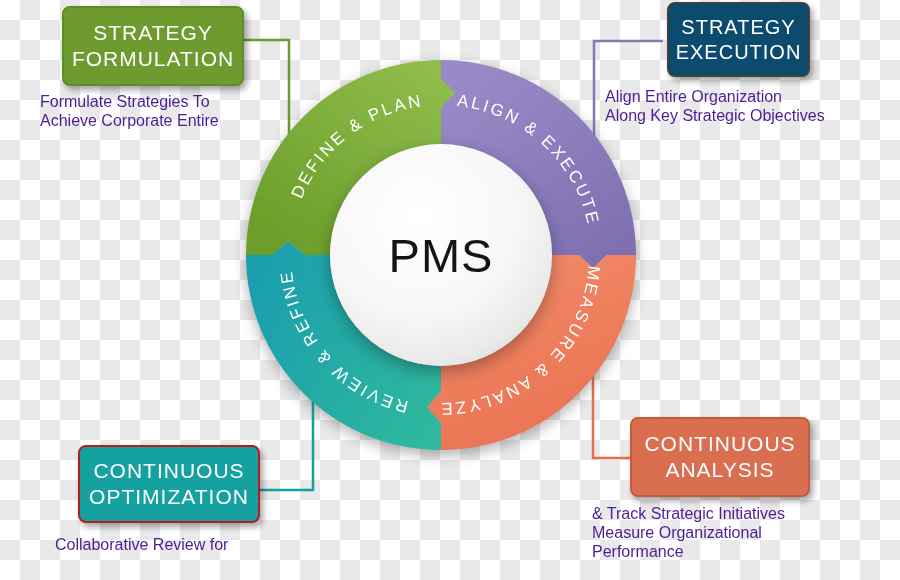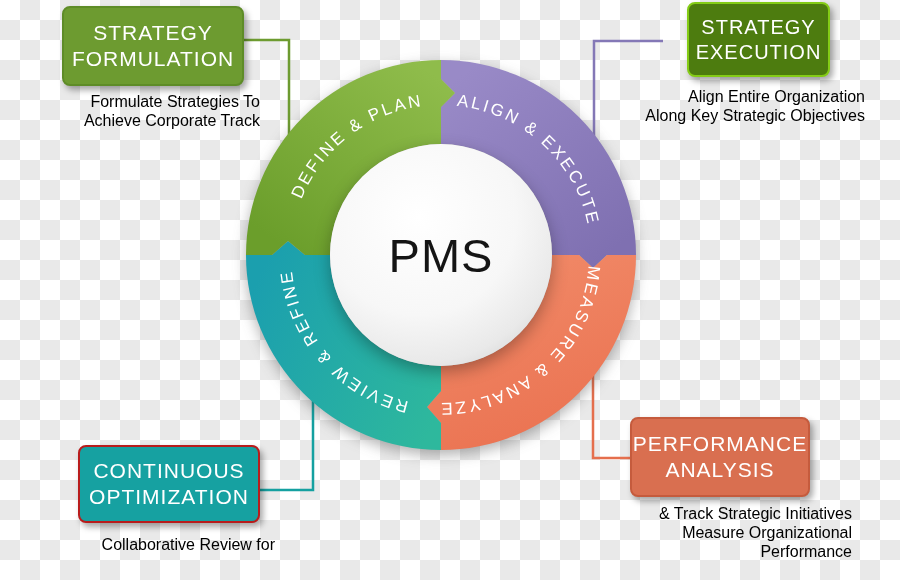--- a/index.html
+++ b/index.html
@@ -16,26 +16,26 @@
   .pms-label{fill:#141414;font-size:47px;letter-spacing:1px;font-family:"Liberation Sans",sans-serif;}
 
   .callout{
     position:absolute;display:flex;align-items:center;justify-content:center;
     border-radius:8px;color:#fff;text-align:center;
     font-size:21px;letter-spacing:1px;line-height:1.25;
     box-shadow:3px 4px 6px rgba(0,0,0,.35);
     padding:20px;box-sizing:border-box;
   }
   .callout-green{left:62px;top:6px;width:182px;height:80px;background:#6d9b30;border:2px solid #5e8c27;}
-  .callout-purple{left:687px;top:2px;width:143px;height:75px;background:#4d7c0f;border:2px solid #84cc16;font-size:20px;}
+  .callout-purple{left:667px;top:2px;width:143px;height:75px;background:#0c4a6e;border:2px solid #404040;font-size:20px;}
   .callout-teal{left:78px;top:445px;width:182px;height:78px;background:#16a1a1;border:2px solid #b91c1c;}
   .callout-orange{left:630px;top:417px;width:180px;height:80px;background:#d96f50;border:2px solid #c55b3d;}
 
   .caption{
-    position:absolute;text-align:right;color:#000000;
+    position:absolute;text-align:left;color:#4c1d95;
     font-size:16px;line-height:19px;
   }
   .caption-green{left:40px;top:92px;width:220px;}
   .caption-purple{left:605px;top:87px;width:260px;}
   .caption-teal{left:55px;top:535px;width:220px;}
   .caption-orange{left:592px;top:504px;width:260px;}
 </style>
 </head>
 <body>
 
@@ -109,26 +109,26 @@
   <div class="callout callout-green">
     <span>STRATEGY FORMULATION</span>
   </div>
   <div class="callout callout-purple">
     <span>STRATEGY EXECUTION</span>
   </div>
   <div class="callout callout-teal">
     <span>CONTINUOUS OPTIMIZATION</span>
   </div>
   <div class="callout callout-orange">
-    <span>PERFORMANCE ANALYSIS</span>
+    <span>CONTINUOUS ANALYSIS</span>
   </div>
 
   <div class="caption caption-green">
     <div>Formulate Strategies To</div>
-    <div>Achieve Corporate Track</div>
+    <div>Achieve Corporate Entire</div>
   </div>
   <div class="caption caption-purple">
     <div>Align Entire Organization</div>
     <div>Along Key Strategic Objectives</div>
   </div>
   <div class="caption caption-teal">
     <div>Collaborative Review for</div>
   </div>
   <div class="caption caption-orange">
     <div>&amp; Track Strategic Initiatives</div>

